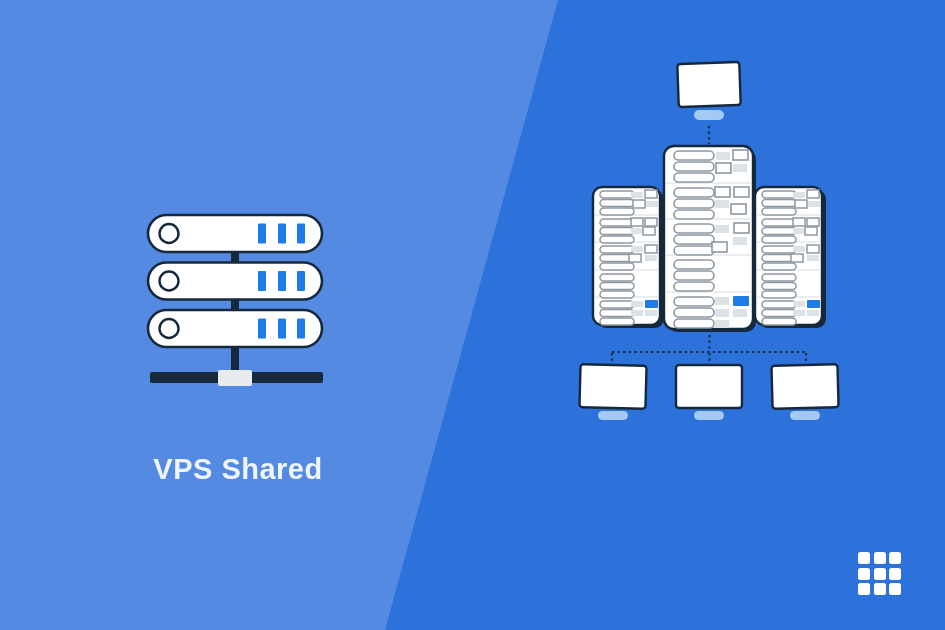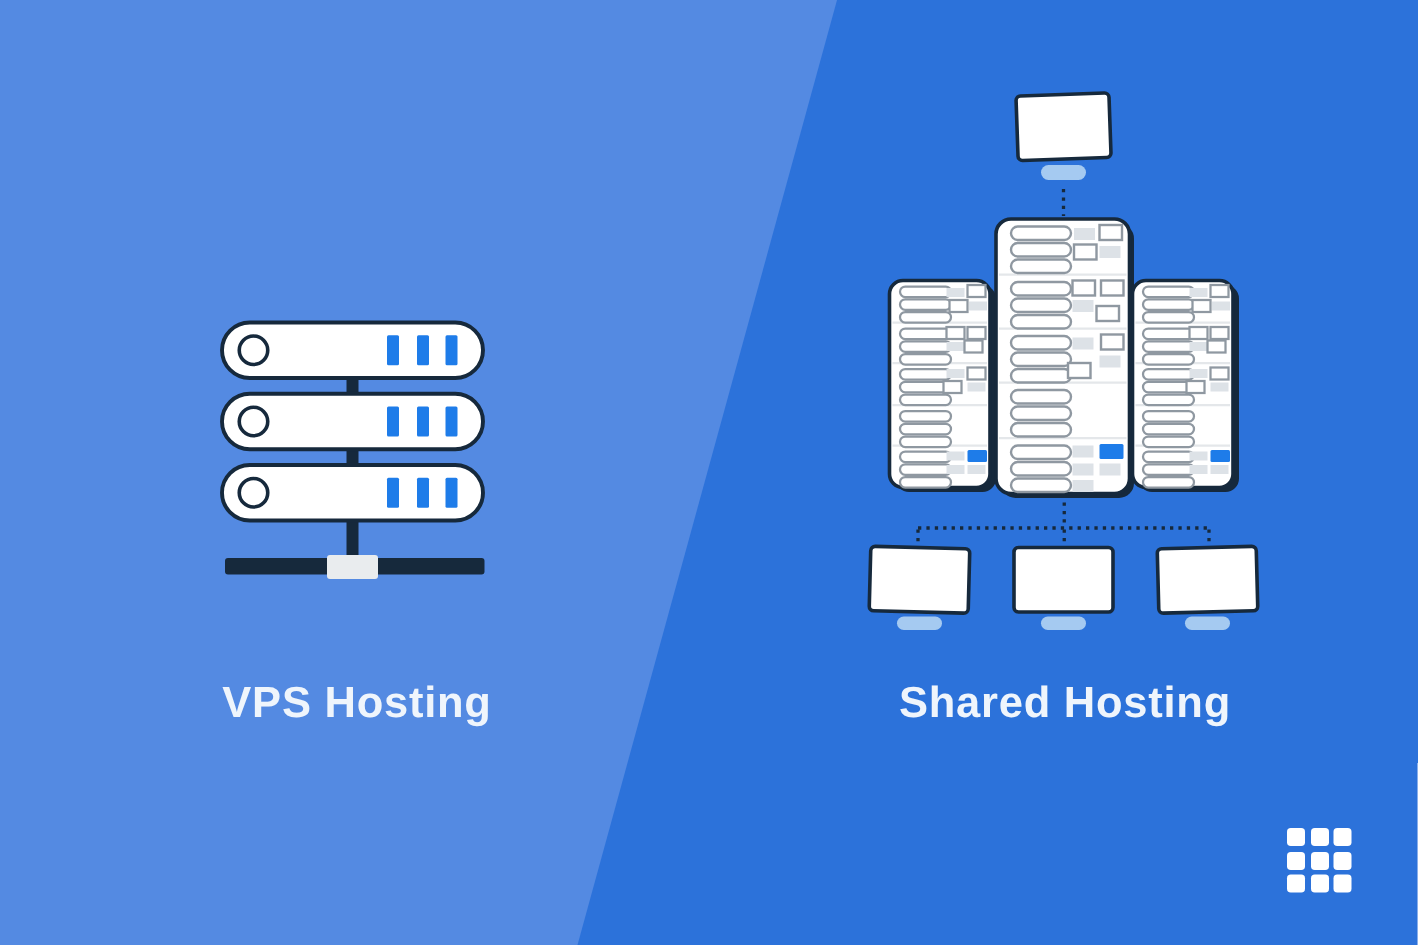--- a/index.html
+++ b/index.html
@@ -275,22 +275,21 @@
     <g>
       <rect x="106" y="310" width="66" height="43" rx="3" fill="#FFFFFF" stroke="#16293C" stroke-width="2.4"></rect>
     </g>
     <rect x="124" y="356" width="30" height="9" rx="4.5" fill="#A5CAF1"></rect>
     <g transform="rotate(-1.5 235 331)">
       <rect x="202" y="310" width="66" height="43" rx="3" fill="#FFFFFF" stroke="#16293C" stroke-width="2.4"></rect>
     </g>
     <rect x="220" y="356" width="30" height="9" rx="4.5" fill="#A5CAF1"></rect>
   </svg>
 
-  <div class="label label-left">VPS Hosting</div>
-  <div class="label label-right">Shared Hosting</div>
+  <div class="label label-left">VPS Shared</div>
 
   <div class="grid-logo">
     <div></div>
     <div></div>
     <div></div>
     <div></div>
     <div></div>
     <div></div>
     <div></div>
     <div></div>

